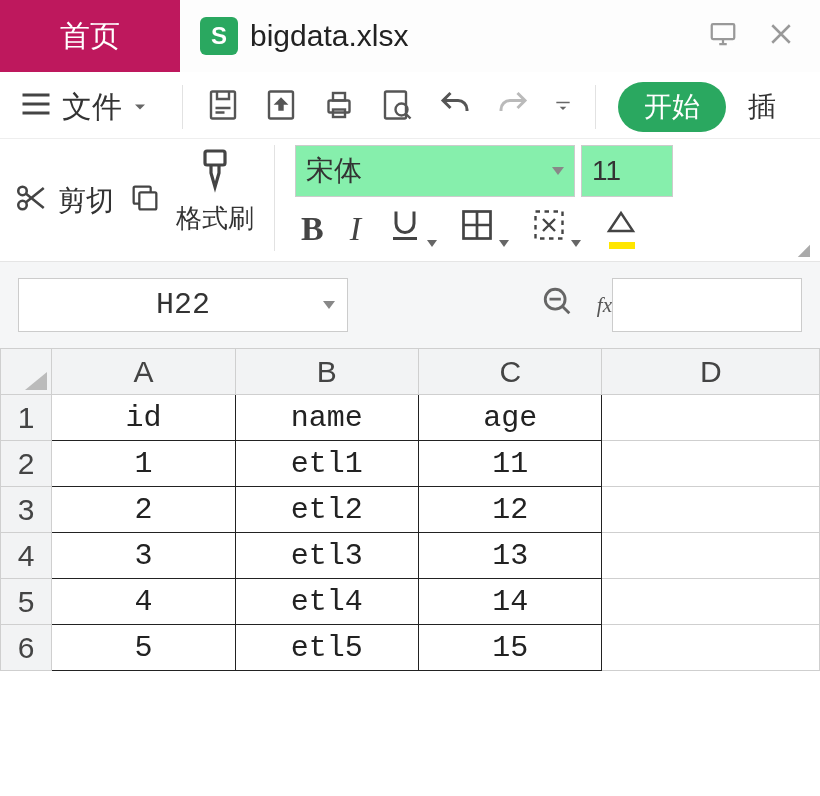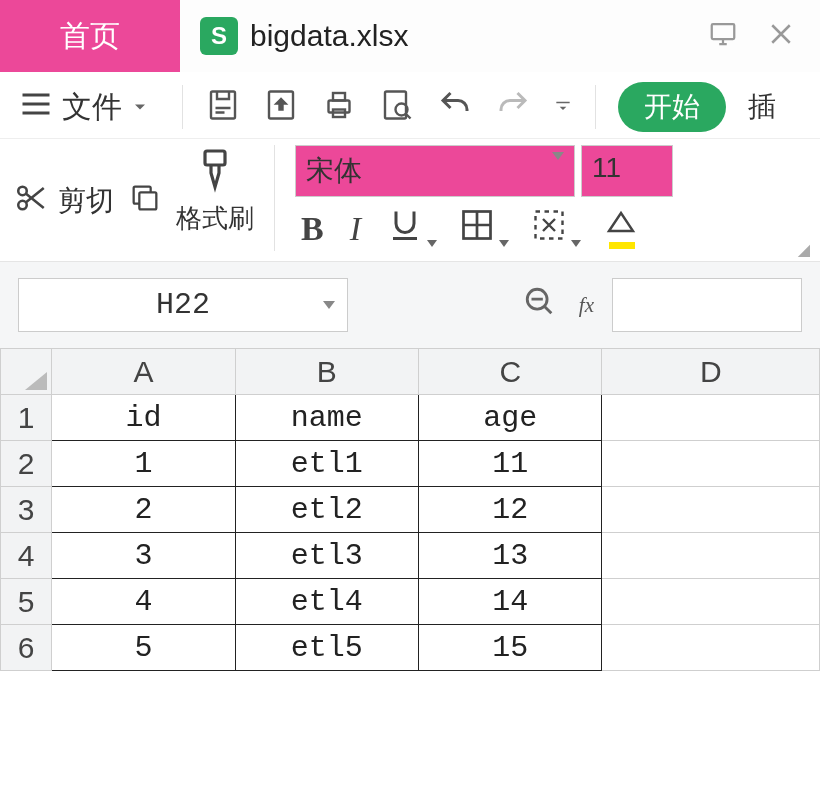--- a/index.html
+++ b/index.html
@@ -13,21 +13,21 @@
   }
 
   
   .titlebar {
     display: flex;
     align-items: center;
     height: 72px;
     background: #fdfdfd;
   }
   .home-tab {
-    background: #ec4899;
+    background: #be185d;
     color: #fff;
     height: 72px;
     width: 180px;
     display: flex;
     align-items: center;
     justify-content: center;
     font-size: 30px;
   }
   .file-tab {
     display: flex;
@@ -152,25 +152,25 @@
     display: flex;
     flex-direction: column;
     gap: 10px;
   }
   .font-row1 {
     display: flex;
     gap: 6px;
   }
   .font-name, .font-size {
     border: 1px solid #ccc;
-    background: #ec4899;
+    background: #86efac;
     font-size: 28px;
     padding: 6px 10px;
     display: flex;
-    align-items: flex-start;
+    align-items: center;
     justify-content: space-between;
     color: #333;
   }
   .font-name { width: 280px; }
   .font-size { width: 92px; }
   .dd-caret {
     width: 0; height: 0;
     border-top: 8px solid #888;
     border-left: 6px solid transparent;
     border-right: 6px solid transparent;
@@ -207,21 +207,20 @@
     right: 10px;
     bottom: 2px;
     color: #aaa;
     font-size: 16px;
   }
 
   
   .fxbar {
     display: flex;
     align-items: center;
-    gap: 18px;
     padding: 16px 18px;
     background: #f5f6f7;
   }
   .cellref {
     background: #fff;
     border: 1px solid #ccc;
     width: 330px;
     height: 54px;
     display: flex;
     align-items: center;

